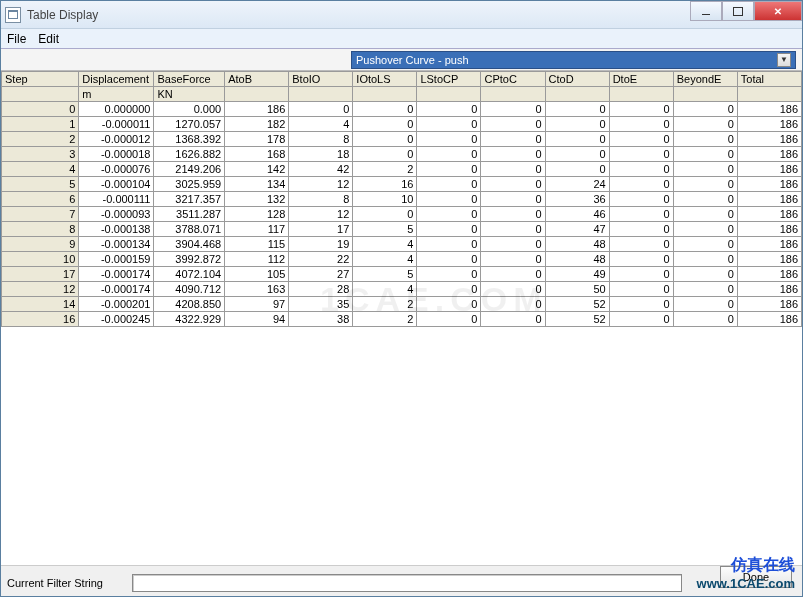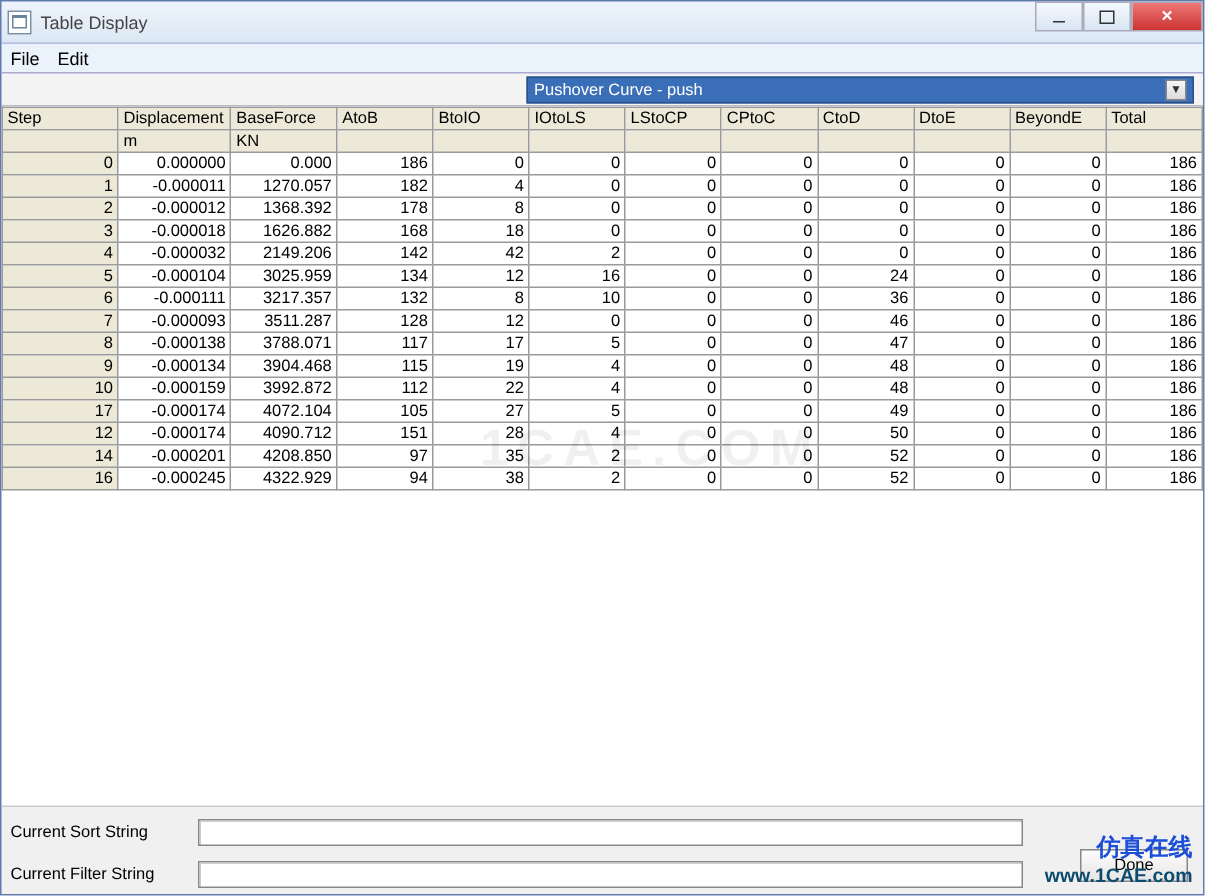--- a/index.html
+++ b/index.html
@@ -242,21 +242,21 @@
             <td>0</td>
             <td>0</td>
             <td>0</td>
             <td>0</td>
             <td>0</td>
             <td>0</td>
             <td>186</td>
           </tr>
           <tr>
             <td class="rowhead">4</td>
-            <td>-0.000032</td>
+            <td>-0.000076</td>
             <td>2149.206</td>
             <td>142</td>
             <td>42</td>
             <td>2</td>
             <td>0</td>
             <td>0</td>
             <td>0</td>
             <td>0</td>
             <td>0</td>
             <td>186</td>
@@ -356,21 +356,21 @@
             <td>0</td>
             <td>49</td>
             <td>0</td>
             <td>0</td>
             <td>186</td>
           </tr>
           <tr>
             <td class="rowhead">12</td>
             <td>-0.000174</td>
             <td>4090.712</td>
-            <td>151</td>
+            <td>163</td>
             <td>28</td>
             <td>4</td>
             <td>0</td>
             <td>0</td>
             <td>50</td>
             <td>0</td>
             <td>0</td>
             <td>186</td>
           </tr>
           <tr>
@@ -400,24 +400,20 @@
             <td>0</td>
             <td>0</td>
             <td>186</td>
           </tr>
         </tbody>
     </table>
   </div>
 
   <div class="bottom-panel">
     <div class="bottom-row">
-      <label>Current Sort String</label>
-      <div class="txtfield"></div>
-    </div>
-    <div class="bottom-row">
       <label>Current Filter String</label>
       <div class="txtfield"></div>
     </div>
     <button class="done-btn">Done</button>
   </div>
 
 </div>
 
 <div class="faint-wm">1CAE.COM</div>
 <div class="watermark">

